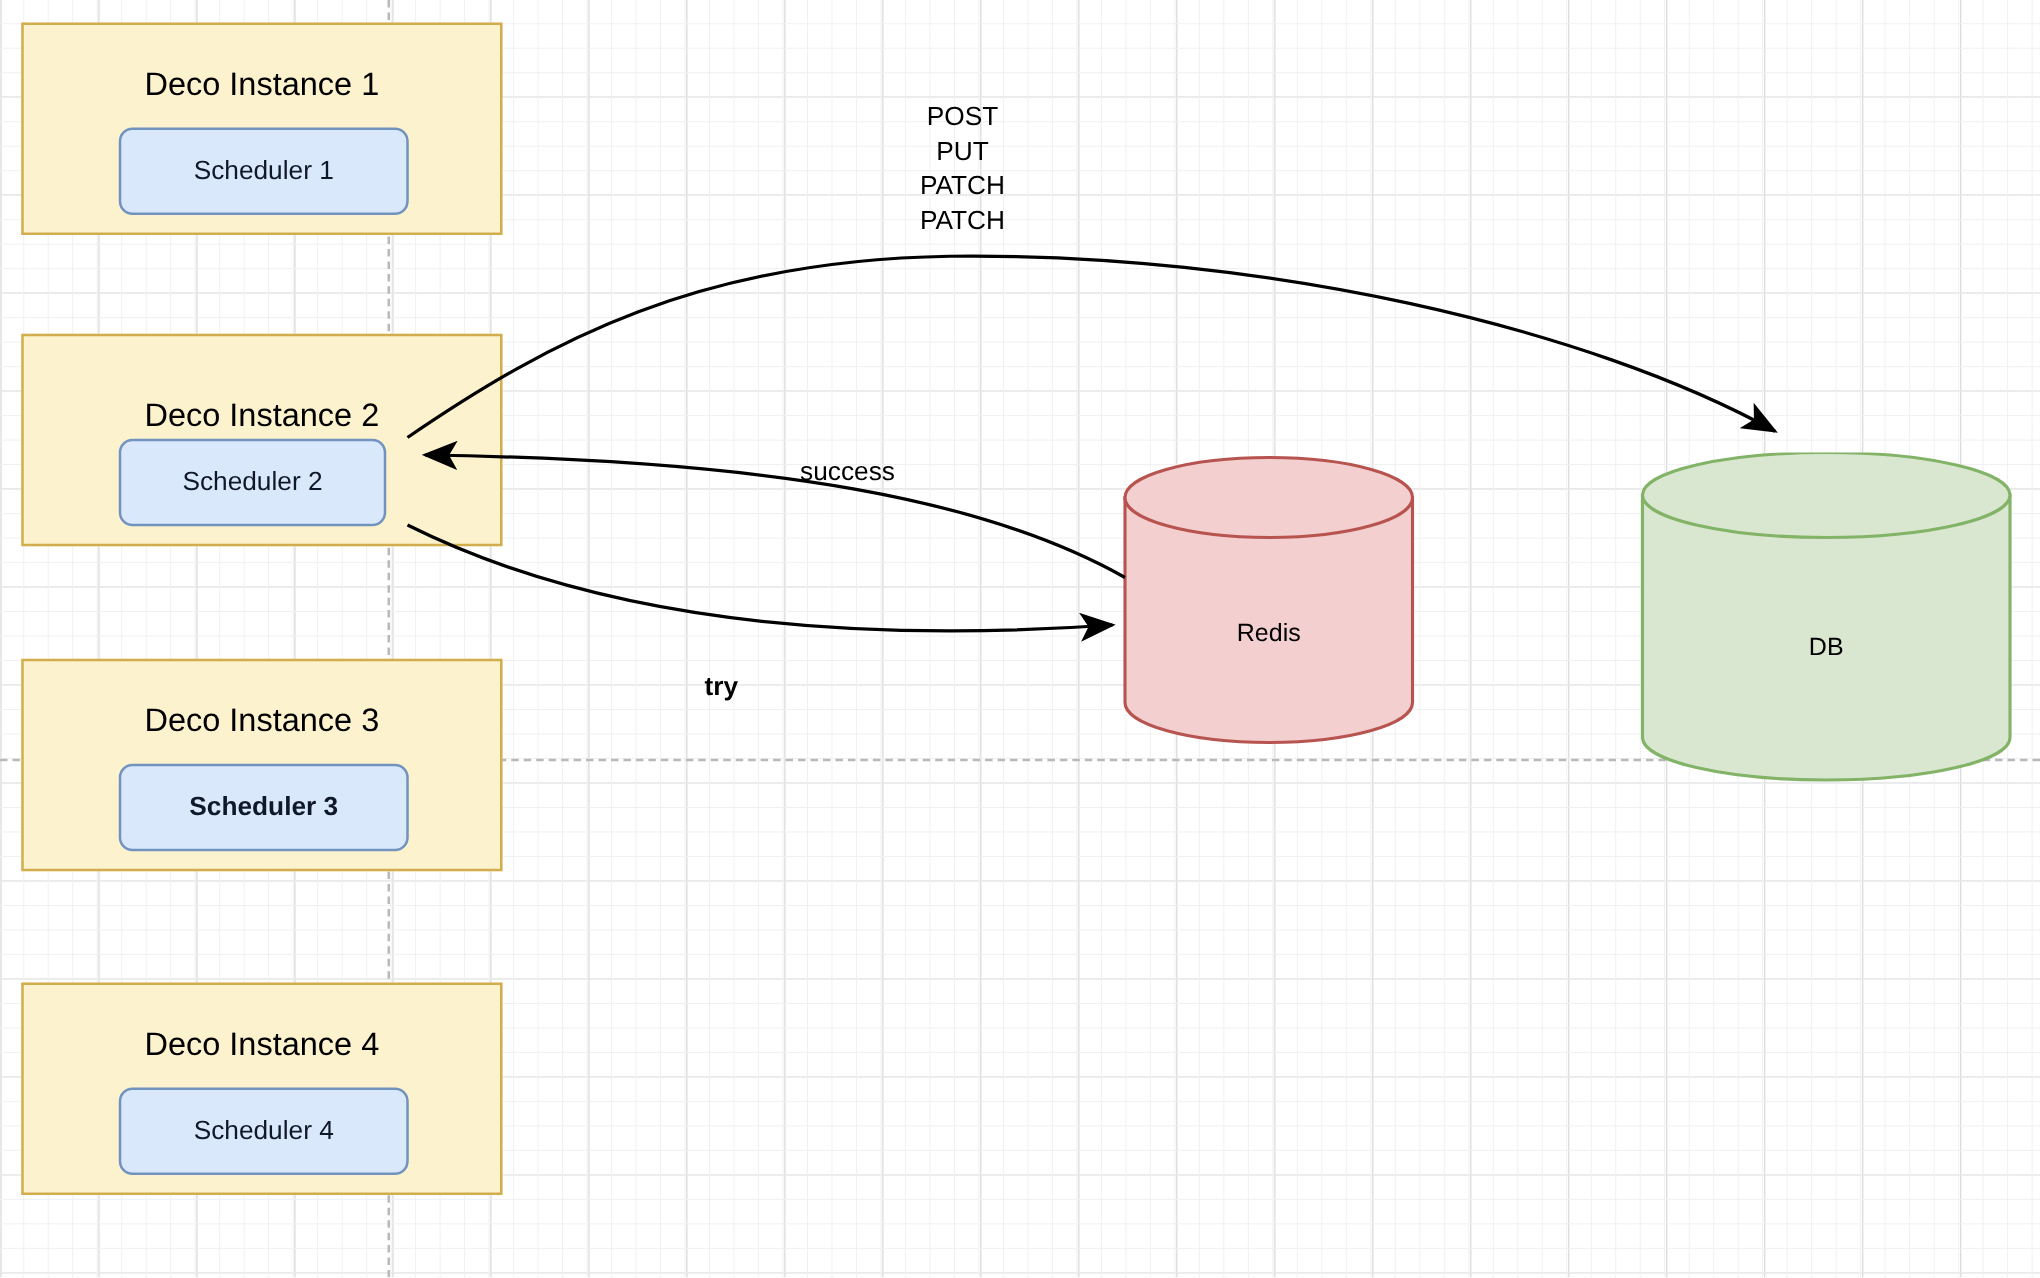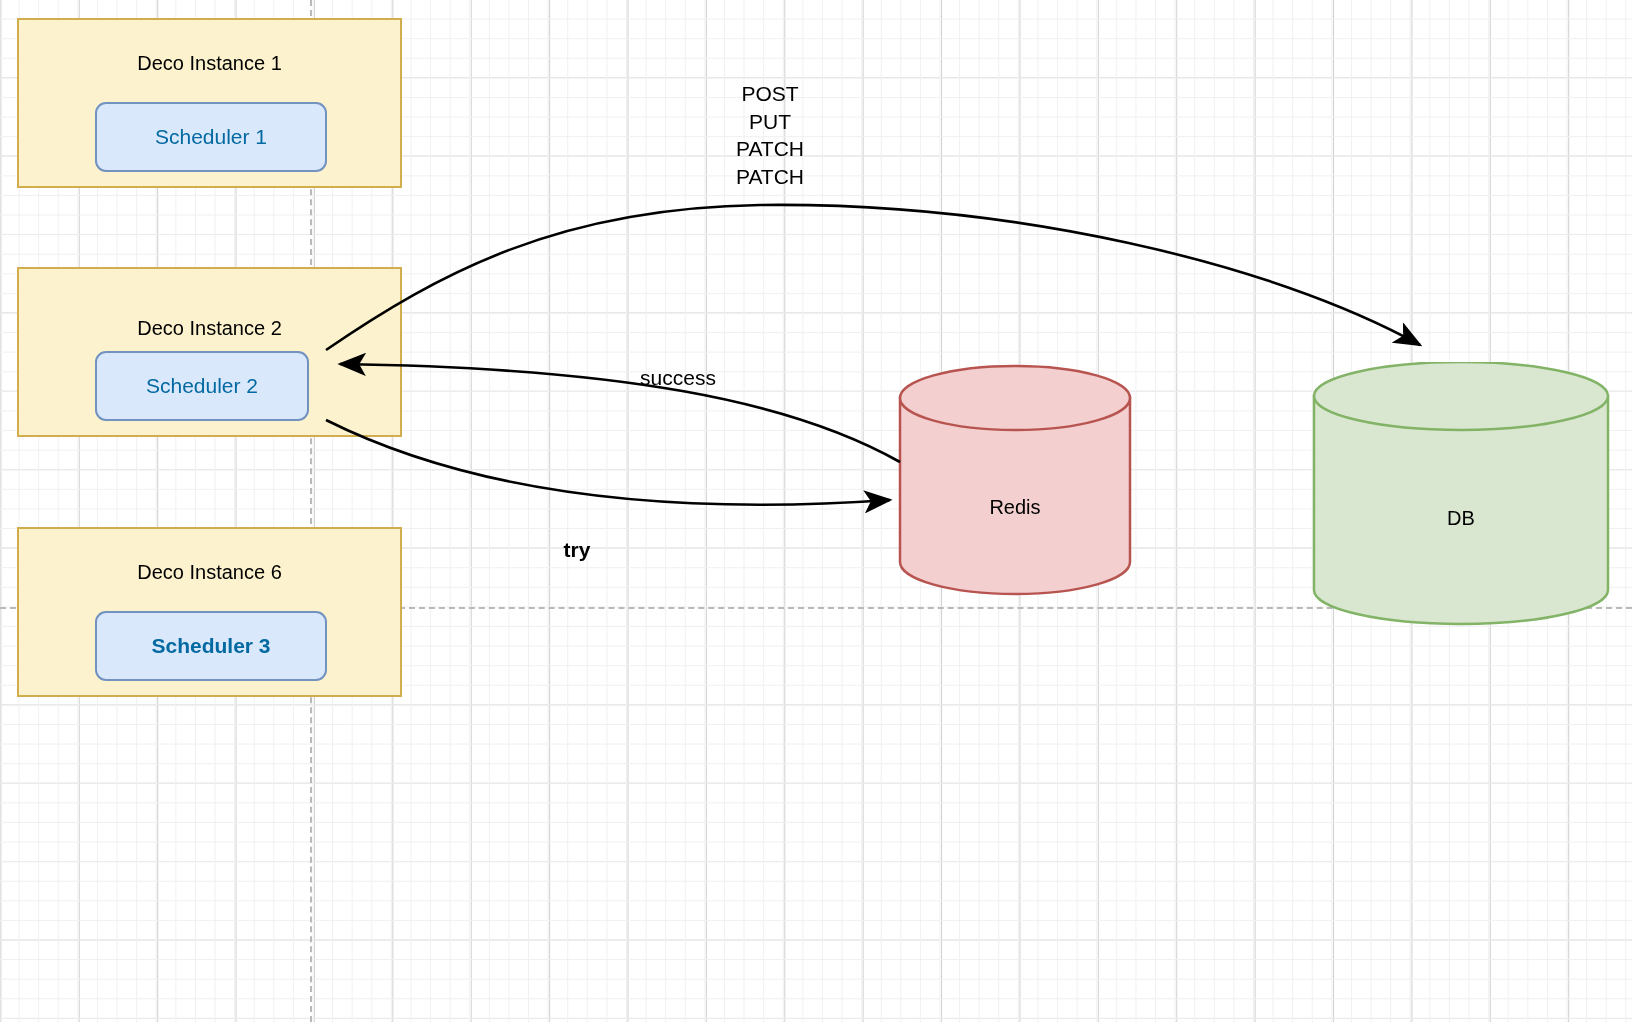--- a/index.html
+++ b/index.html
@@ -51,35 +51,35 @@
     position: absolute;
     box-sizing: border-box;
     background: #fcf2cd;
     border: 2px solid #d2ad4e;
   }
   .instance-title {
     position: absolute;
     left: 0;
     right: 0;
     text-align: center;
-    font-size: 20px;
+    font-size: 26px;
     color: #000000;
     white-space: nowrap;
   }
   .scheduler-box {
     position: absolute;
     box-sizing: border-box;
     background: #dae8fc;
     border: 2px solid #7292c0;
     border-radius: 11px;
     display: flex;
     align-items: center;
     justify-content: center;
     font-size: 21px;
-    color: #0369a1;
+    color: #0f172a;
   }
 
   
   .cylinder {
     position: absolute;
   }
   .cyl-label {
     position: absolute;
     left: 0;
     right: 0;
@@ -118,24 +118,28 @@
     <div class="instance-title" style="top:32px;">Deco Instance 1</div>
     <div class="scheduler-box" style="left:76px; top:82px; width:232px; height:70px;">Scheduler 1</div>
   </div>
 
   <div class="instance-box" style="left:17px; top:267px; width:385px; height:170px;">
     <div class="instance-title" style="top:32px;margin-top:16px;">Deco Instance 2</div>
     <div class="scheduler-box" style="left:76px; top:82px; width:214px; height:70px;">Scheduler 2</div>
   </div>
 
   <div class="instance-box" style="left:17px; top:527px; width:385px; height:170px;">
-    <div class="instance-title" style="top:32px;">Deco Instance 6</div>
+    <div class="instance-title" style="top:32px;">Deco Instance 3</div>
     <div class="scheduler-box" style="left:76px; top:82px; width:232px; height:70px;font-weight:bold;">Scheduler 3</div>
   </div>
 
+  <div class="instance-box" style="left:17px; top:786px; width:385px; height:170px;">
+    <div class="instance-title" style="top:32px;">Deco Instance 4</div>
+    <div class="scheduler-box" style="left:76px; top:82px; width:232px; height:70px;">Scheduler 4</div>
+  </div>
 
   <div class="cylinder" style="left:1312px; top:362px; width:298px; height:264px;">
     <svg width="298" height="264" viewBox="0 0 298 264">
       <path d="M 2 34 L 2 228 A 147 34 0 0 0 296 228 L 296 34 Z" fill="#d9e7d0" stroke="#82b366" stroke-width="2.5"></path>
       <ellipse cx="149" cy="34" rx="147" ry="34" fill="#d9e7d0" stroke="#82b366" stroke-width="2.5"></ellipse>
     </svg>
     <div class="cyl-label" style="top:145px;">DB</div>
   </div>
 
   <div class="cylinder" style="left:898px; top:364px; width:234px; height:232px;">

